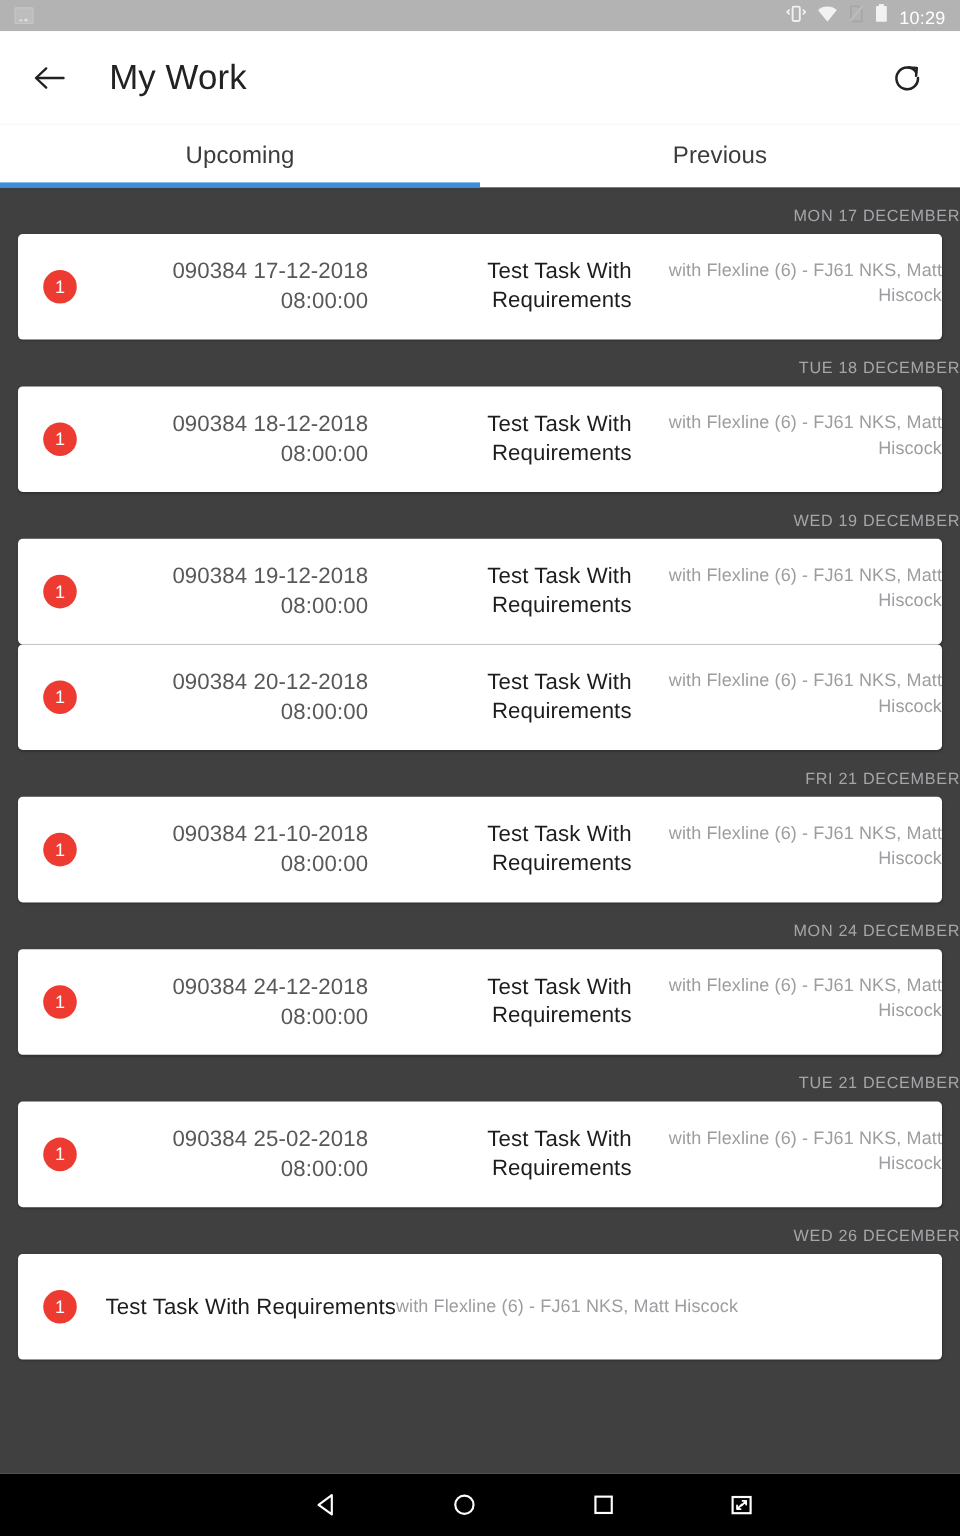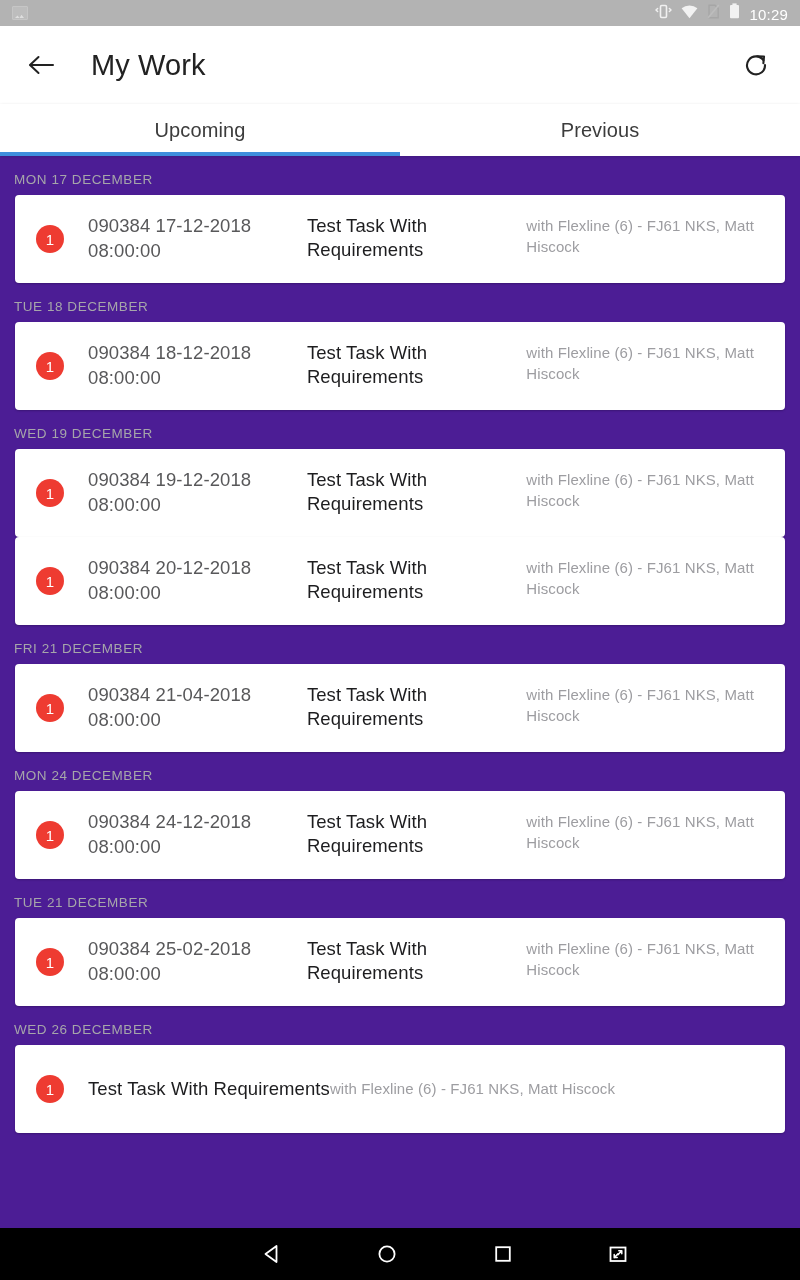--- a/index.html
+++ b/index.html
@@ -82,23 +82,24 @@
   }
   .tab-indicator {
     position: absolute; bottom: 0; left: 0;
     width: 400px; height: 4px;
     background: #3f8edc;
   }
 
   
   .list {
     flex: 1 1 auto;
-    background: #4c1d95;
+    background: #404040;
     overflow: hidden;
     padding-top: 0;
+    text-align: right;
   }
   .day-header {
     font-size: 13.5px;
     color: #a6a6aa;
     letter-spacing: .55px;
     padding: 16px 0 8px 14px;
     font-weight: 400;
   }
   .card {
     position: relative;
@@ -249,21 +250,21 @@
         <div class="card-body">
           <div class="card-ref">090384 20-12-2018 08:00:00</div>
           <div class="card-title">Test Task With Requirements</div>
           <div class="card-sub">with Flexline (6) - FJ61 NKS, Matt Hiscock</div>
         </div>
       </div>
       <div class="day-header">FRI 21 DECEMBER</div>
       <div class="card">
         <div class="badge">1</div>
         <div class="card-body">
-          <div class="card-ref">090384 21-04-2018 08:00:00</div>
+          <div class="card-ref">090384 21-10-2018 08:00:00</div>
           <div class="card-title">Test Task With Requirements</div>
           <div class="card-sub">with Flexline (6) - FJ61 NKS, Matt Hiscock</div>
         </div>
       </div>
       <div class="day-header">MON 24 DECEMBER</div>
       <div class="card">
         <div class="badge">1</div>
         <div class="card-body">
           <div class="card-ref">090384 24-12-2018 08:00:00</div>
           <div class="card-title">Test Task With Requirements</div>

